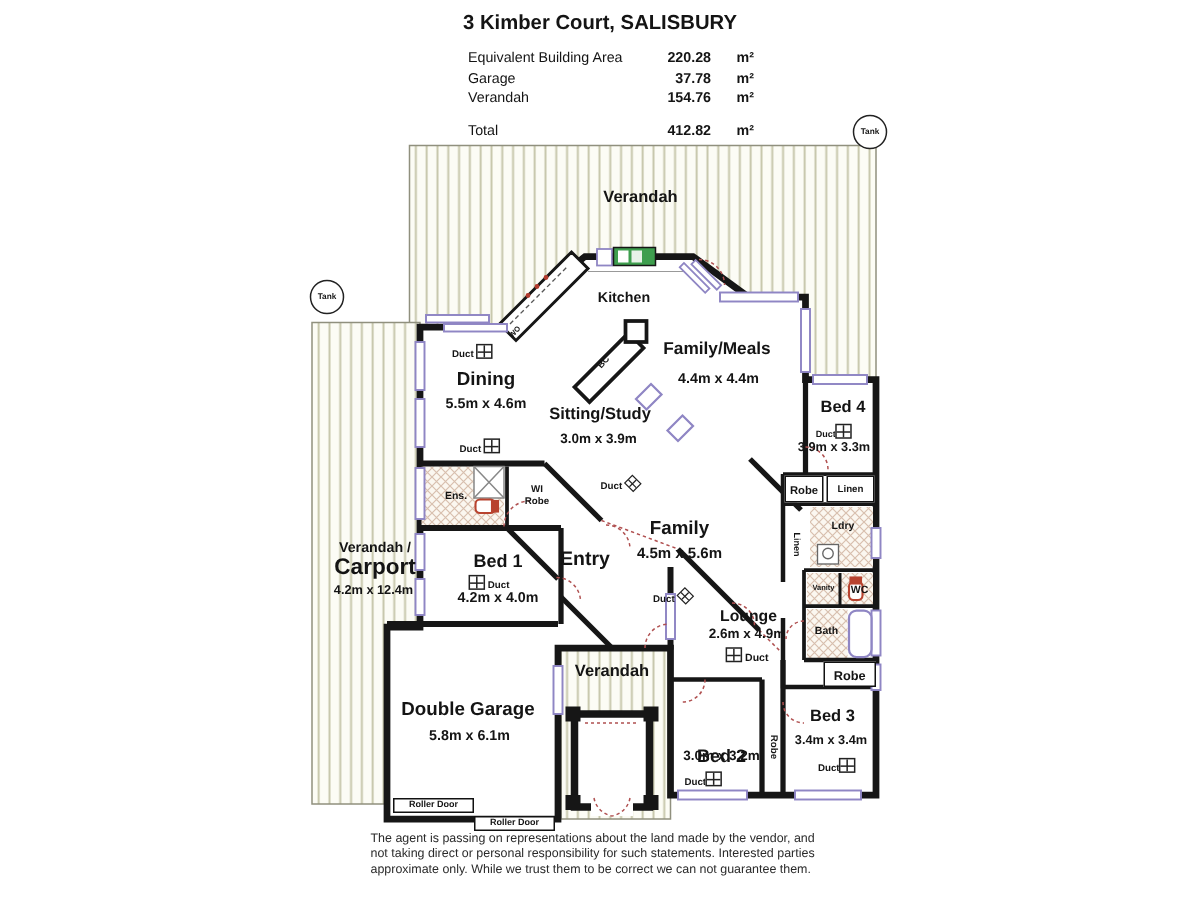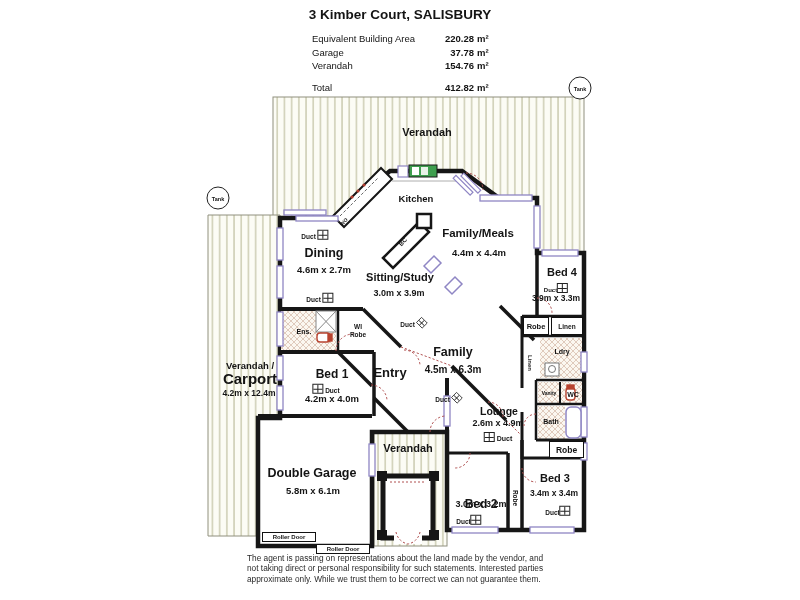--- a/index.html
+++ b/index.html
@@ -17,21 +17,21 @@
   .tank{position:absolute;width:23px;height:23px;border:1.5px solid #222;border-radius:50%;
         background:#fff;font-size:5.5px;font-weight:bold;display:flex;align-items:center;
         justify-content:center;transform:translate(-50%,-50%);box-sizing:border-box;}
   .dicon{display:inline-block;width:9px;height:8px;border:1px solid #222;vertical-align:-1px;
         background:linear-gradient(#222,#222) center/100% 1px no-repeat,
                    linear-gradient(#222,#222) center/1px 100% no-repeat,#fff;}
   .dia{transform:rotate(45deg) scale(.8);}
   .hlabel{position:absolute;left:312px;font-size:9.5px;font-weight:normal;}
   .hval{position:absolute;left:428px;font-size:9.5px;font-weight:bold;}
   .num{display:inline-block;width:46px;text-align:right;}
-  .unit{margin-left:3px;}
+  .unit{margin-left:17px;}
   .disc{position:absolute;left:247px;top:553px;font-size:8.3px;line-height:10.4px;color:#2a2a2a;}
 </style>
 </head>
 <body>
 
 <div class="stage">
 
   <div class="L" style="left:400px;top:15px;font-size:13.5px">3 Kimber Court, SALISBURY</div>
 
   <div class="hlabel" style="top:33px">Equivalent Building Area</div>
@@ -181,37 +181,37 @@
     </g>
   </svg>
 
   <div class="tank" style="left:218px;top:198px">Tank</div>
   <div class="tank" style="left:580px;top:88px">Tank</div>
 
   <div class="L" style="left:427px;top:132px;font-size:11px">Verandah</div>
   <div class="L" style="left:416px;top:199px;font-size:9.5px">Kitchen</div>
 
   <div class="L" style="left:324px;top:253px;font-size:12.5px">Dining</div>
-  <div class="L" style="left:324px;top:270px;font-size:9.5px">4.6m x 2.7m</div>
+  <div class="L" style="left:324px;top:270px;font-size:9.5px">5.5m x 4.6m</div>
   <div class="L" style="left:315px;top:235px;font-size:6.5px"><span>Duct</span> <span class="dicon"></span></div>
   <div class="L" style="left:320px;top:298px;font-size:6.5px"><span>Duct</span> <span class="dicon"></span></div>
 
   <div class="L" style="left:478px;top:234px;font-size:11.5px">Family/Meals</div>
   <div class="L" style="left:479px;top:253px;font-size:9.5px">4.4m x 4.4m</div>
 
   <div class="L" style="left:400px;top:277px;font-size:11px">Sitting/Study</div>
   <div class="L" style="left:399px;top:293px;font-size:9px">3.0m x 3.9m</div>
   <div class="L" style="left:414px;top:323px;font-size:6.5px"><span>Duct</span> <span class="dicon dia"></span></div>
 
   <div class="L" style="left:562px;top:272px;font-size:11px">Bed 4</div>
   <div class="L" style="left:556px;top:288px;font-size:6px"><span>Duct</span><span class="dicon"></span></div>
   <div class="L" style="left:556px;top:298px;font-size:8.5px">3.9m x 3.3m</div>
 
   <div class="L" style="left:453px;top:352px;font-size:12.5px">Family</div>
-  <div class="L" style="left:453px;top:370px;font-size:10px">4.5m x 6.3m</div>
+  <div class="L" style="left:453px;top:370px;font-size:10px">4.5m x 5.6m</div>
   <div class="L" style="left:449px;top:398px;font-size:6.5px"><span>Duct</span> <span class="dicon dia"></span></div>
 
   <div class="L" style="left:304px;top:331px;font-size:7px">Ens.</div>
   <div class="L" style="left:358px;top:327px;font-size:6.5px">WI</div>
   <div class="L" style="left:358px;top:335px;font-size:6.5px">Robe</div>
   <div class="L" style="left:390px;top:372px;font-size:13px;font-weight:600">Entry</div>
 
   <div class="L" style="left:332px;top:374px;font-size:12px">Bed 1</div>
   <div class="L" style="left:326px;top:389px;font-size:6.5px"><span class="dicon"></span> <span>Duct</span></div>
   <div class="L" style="left:332px;top:399px;font-size:9.5px">4.2m x 4.0m</div>

